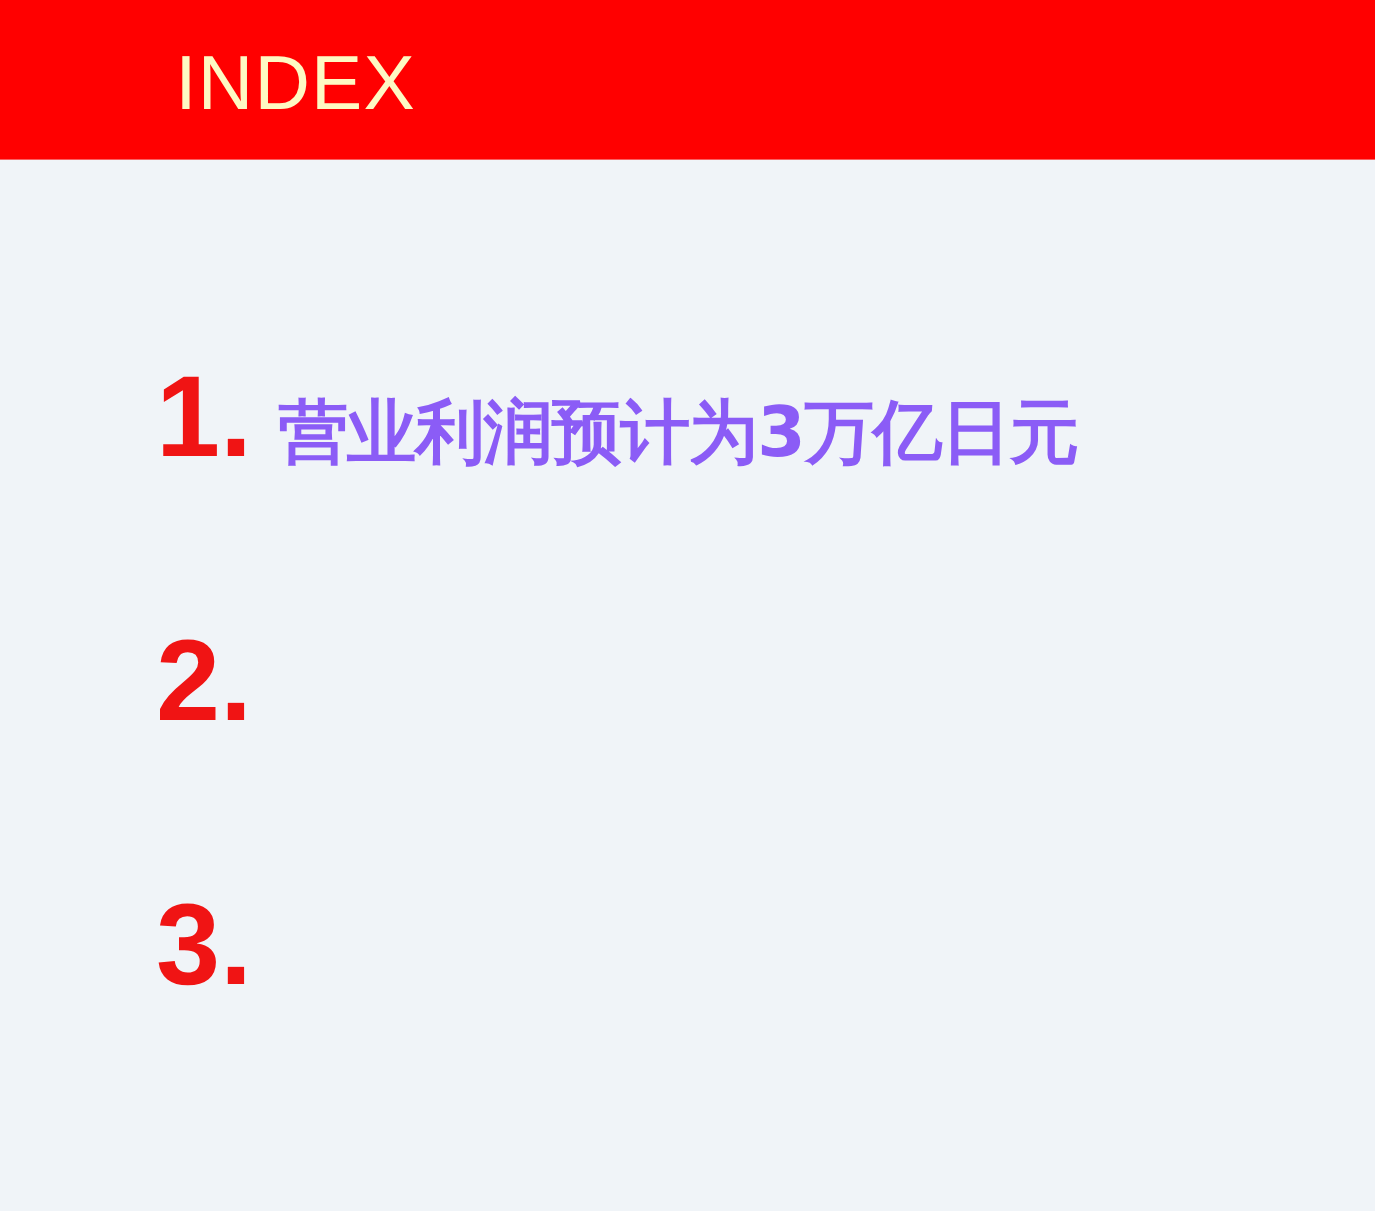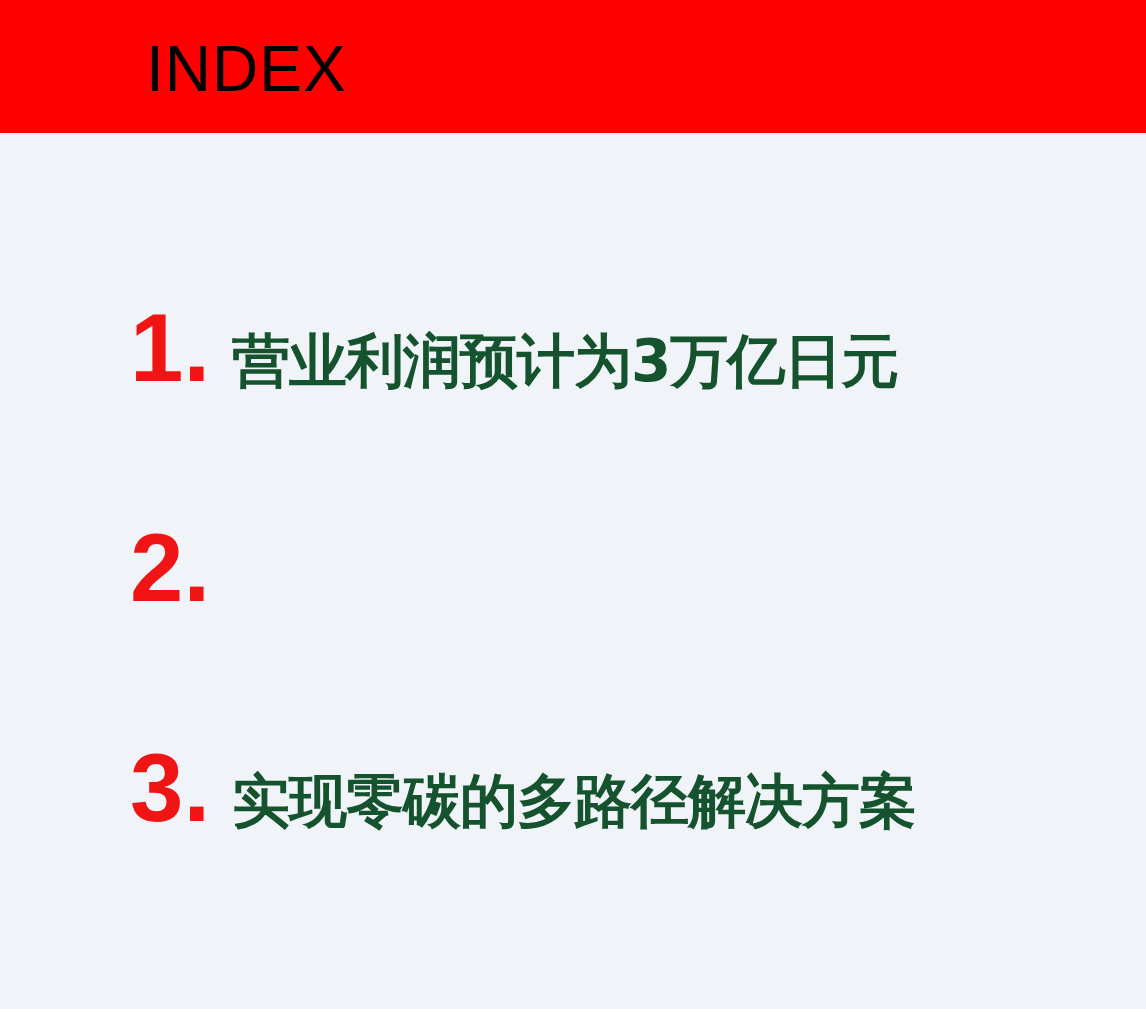--- a/index.html
+++ b/index.html
@@ -33,21 +33,21 @@
     background: #ff0000;
   }
 
   .header-title {
     position: absolute;
     left: 146px;
     top: 34px;
     font-family: "Liberation Sans", "DejaVu Sans", sans-serif;
     font-size: 64px;
     font-weight: 400;
-    color: #000000;
+    color: #fef9c3;
     letter-spacing: 1px;
     line-height: 70px;
     white-space: nowrap;
   }
 
   
   .index-list {
     position: absolute;
     left: 0;
     top: 133px;
@@ -81,21 +81,21 @@
     text-align: left;
     letter-spacing: 0px;
     white-space: nowrap;
   }
 
   .item-text {
     flex: 0 0 auto;
     font-family: "DejaVu Sans", "Liberation Sans", sans-serif;
     font-size: 58px;
     font-weight: 700;
-    color: #14532d;
+    color: #8b5cf6;
     line-height: 96px;
     letter-spacing: -1px;
     white-space: nowrap;
   }
 </style>
 </head>
 <body>
 
 <div class="slide">
 
@@ -109,18 +109,17 @@
       <div class="item-number">1.</div>
       <div class="item-text">营业利润预计为3万亿日元</div>
     </div>
 
     <div class="index-item item-1">
       <div class="item-number">2.</div>
     </div>
 
     <div class="index-item item-2">
       <div class="item-number">3.</div>
-      <div class="item-text">实现零碳的多路径解决方案</div>
     </div>
 
   </div>
 
 </div>
 
 </body></html>

